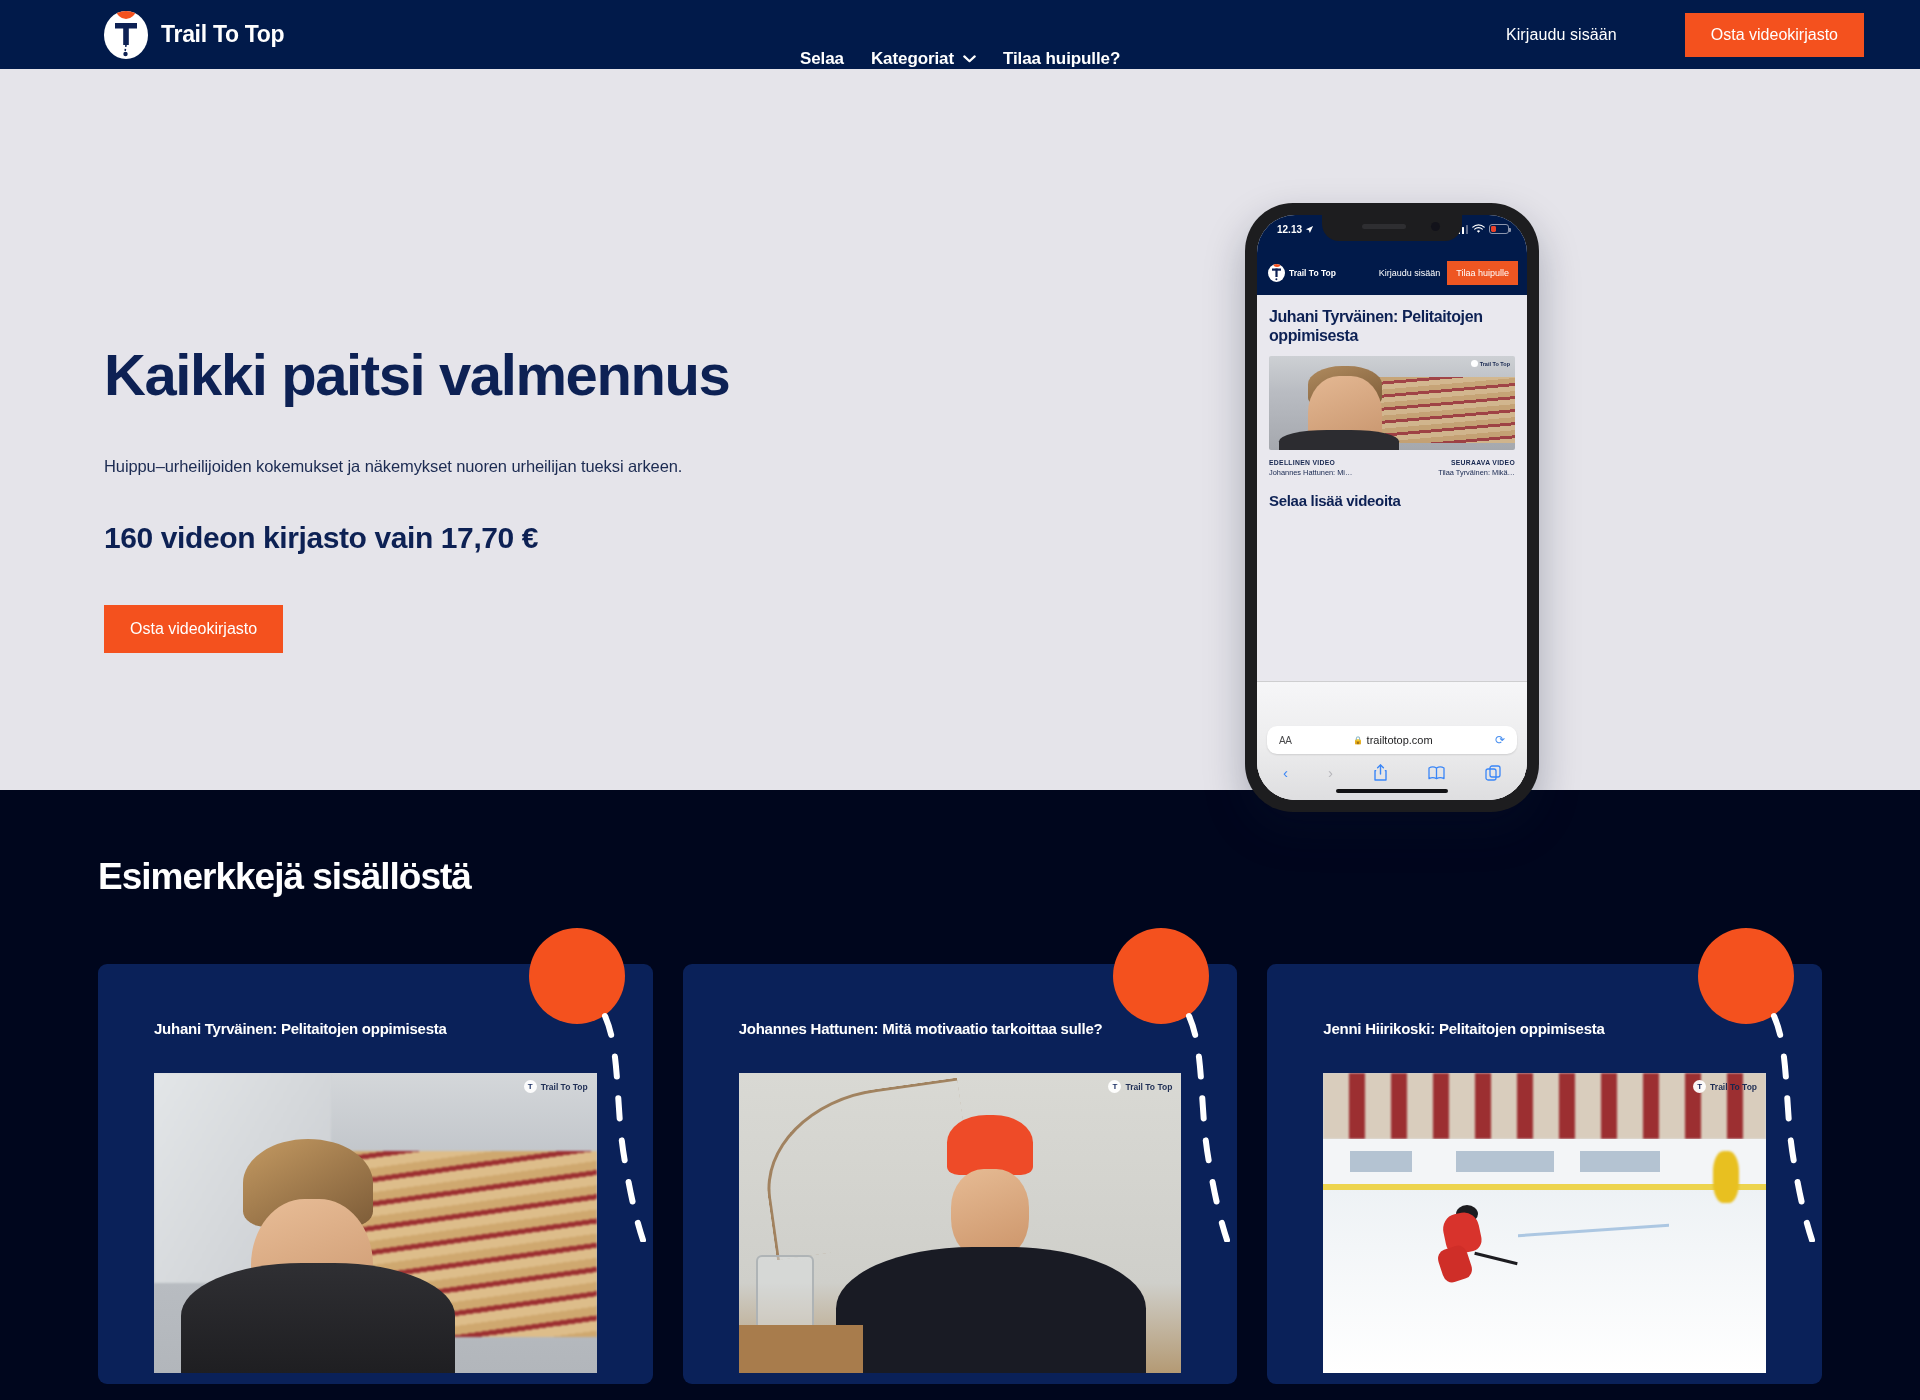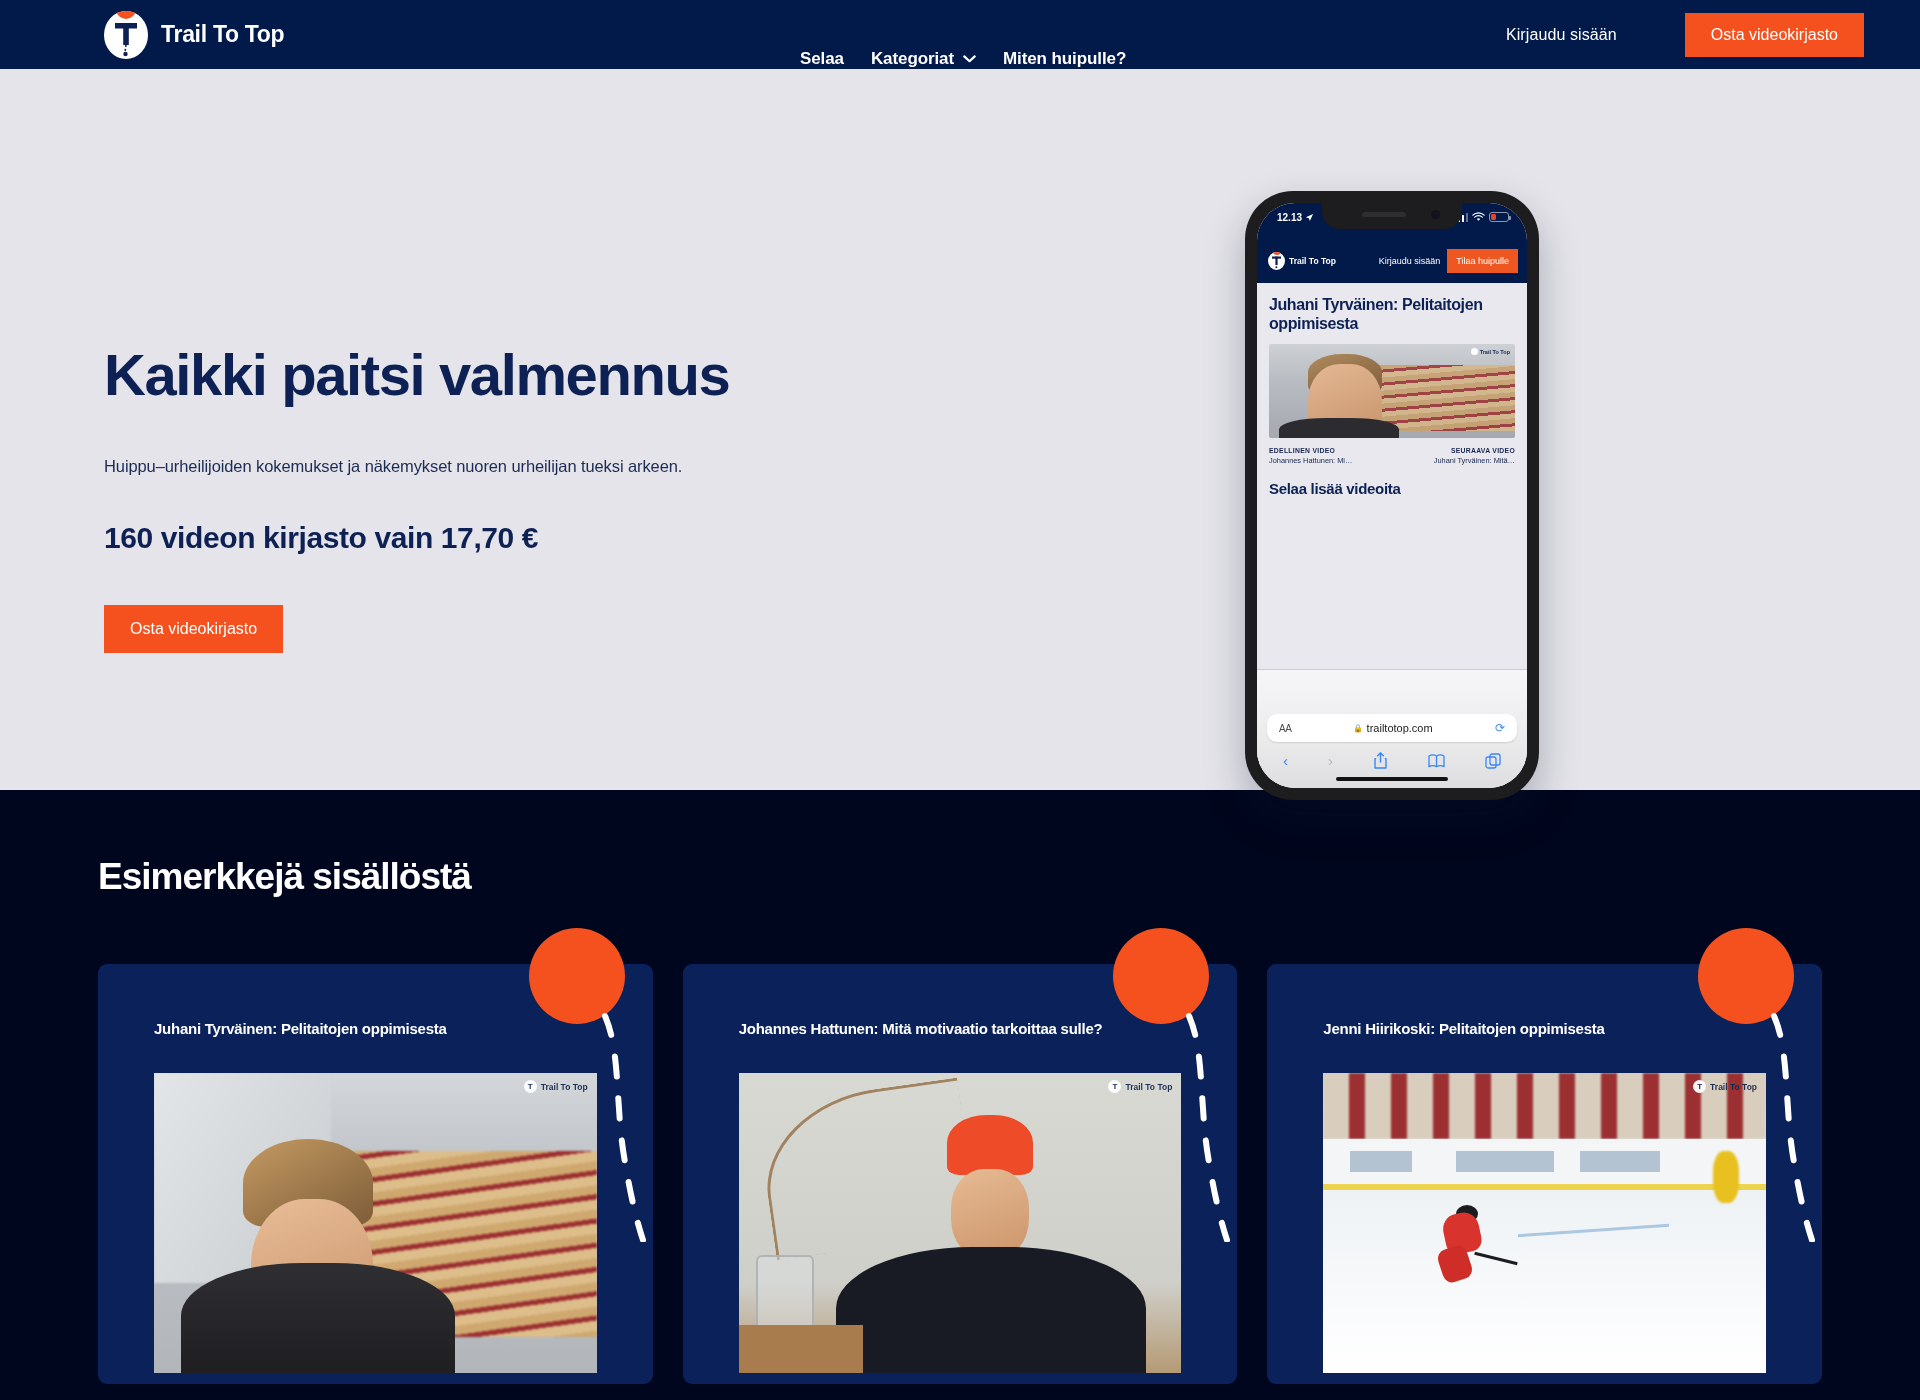--- a/index.html
+++ b/index.html
@@ -86,21 +86,21 @@
     letter-spacing: -0.1px;
   }
   .hero-price {
     margin-top: 45px; font-size: 30px; font-weight: 700;
     color: #0d2154; letter-spacing: -0.4px;
   }
   .hero-cta { margin-top: 50px; }
   .hero-cta .btn-orange { padding: 15px 26px; font-size: 16px; }
 
   
-  .phone-wrap { position: absolute; left: 1245px; top: 122px; border-radius: 17px; }
+  .phone-wrap { position: absolute; left: 1245px; top: 134px; border-radius: 17px; }
   .phone {
     width: 294px; height: 609px;
     background: #1d1d1f;
     border-radius: 48px;
     padding: 12px;
     box-shadow: 0 18px 40px rgba(10,20,45,.28);
     position: relative;
   }
   .phone-screen {
     width: 100%; height: 100%;
@@ -406,21 +406,21 @@
     <span class="nav-link">
       <span>Selaa</span>
     </span>
     <span class="nav-link">
       <span>Kategoriat</span>
       <svg class="chev" width="13" height="8" viewBox="0 0 13 8">
         <path d="M1.3 1.4 L6.5 6.2 L11.7 1.4" stroke="#ffffff" stroke-width="2.2" fill="none" stroke-linecap="round" stroke-linejoin="round"></path>
       </svg>
     </span>
     <span class="nav-link">
-      <span>Miten huipulle?</span>
+      <span>Tilaa huipulle?</span>
     </span>
   </nav>
 
   <div class="header-right">
     <span class="login-link">Kirjaudu sisään</span>
     <button class="btn-orange">Osta videokirjasto</button>
   </div>
 </header>
 
 <section class="hero">
@@ -496,21 +496,21 @@
             </span>
           </div>
 
           <div class="vid-nav">
             <div class="col">
               <div class="vid-kicker">EDELLINEN VIDEO</div>
               <div class="vid-name">Johannes Hattunen: Mi…</div>
             </div>
             <div class="col right">
               <div class="vid-kicker">SEURAAVA VIDEO</div>
-              <div class="vid-name">Juhani Tyrväinen: Mitä…</div>
+              <div class="vid-name">Tilaa Tyrväinen: Mikä…</div>
             </div>
           </div>
 
           <div class="phone-h2">Selaa lisää videoita</div>
 
         </div>
 
         <div class="safari">
           <div class="url-bar">
             <span class="url-aa">AA</span>

